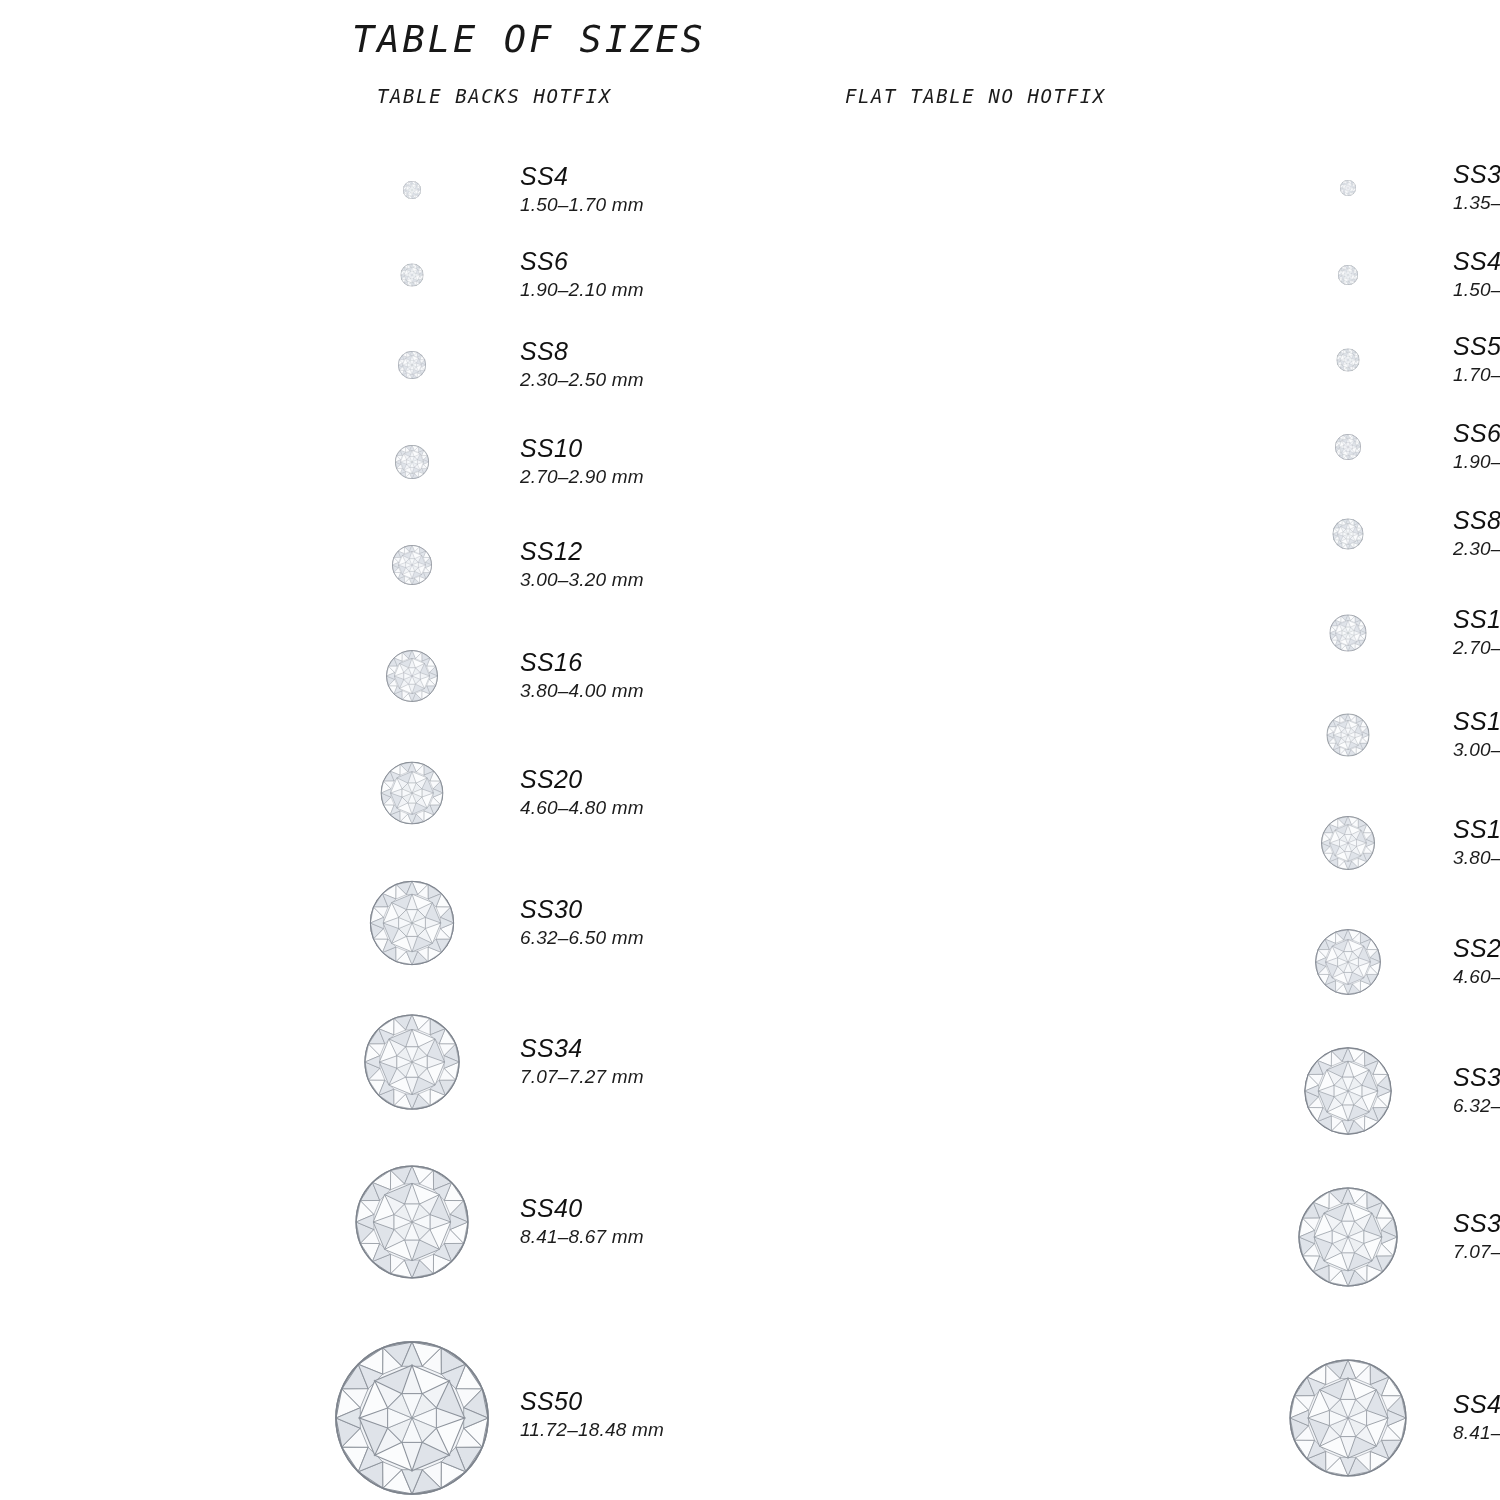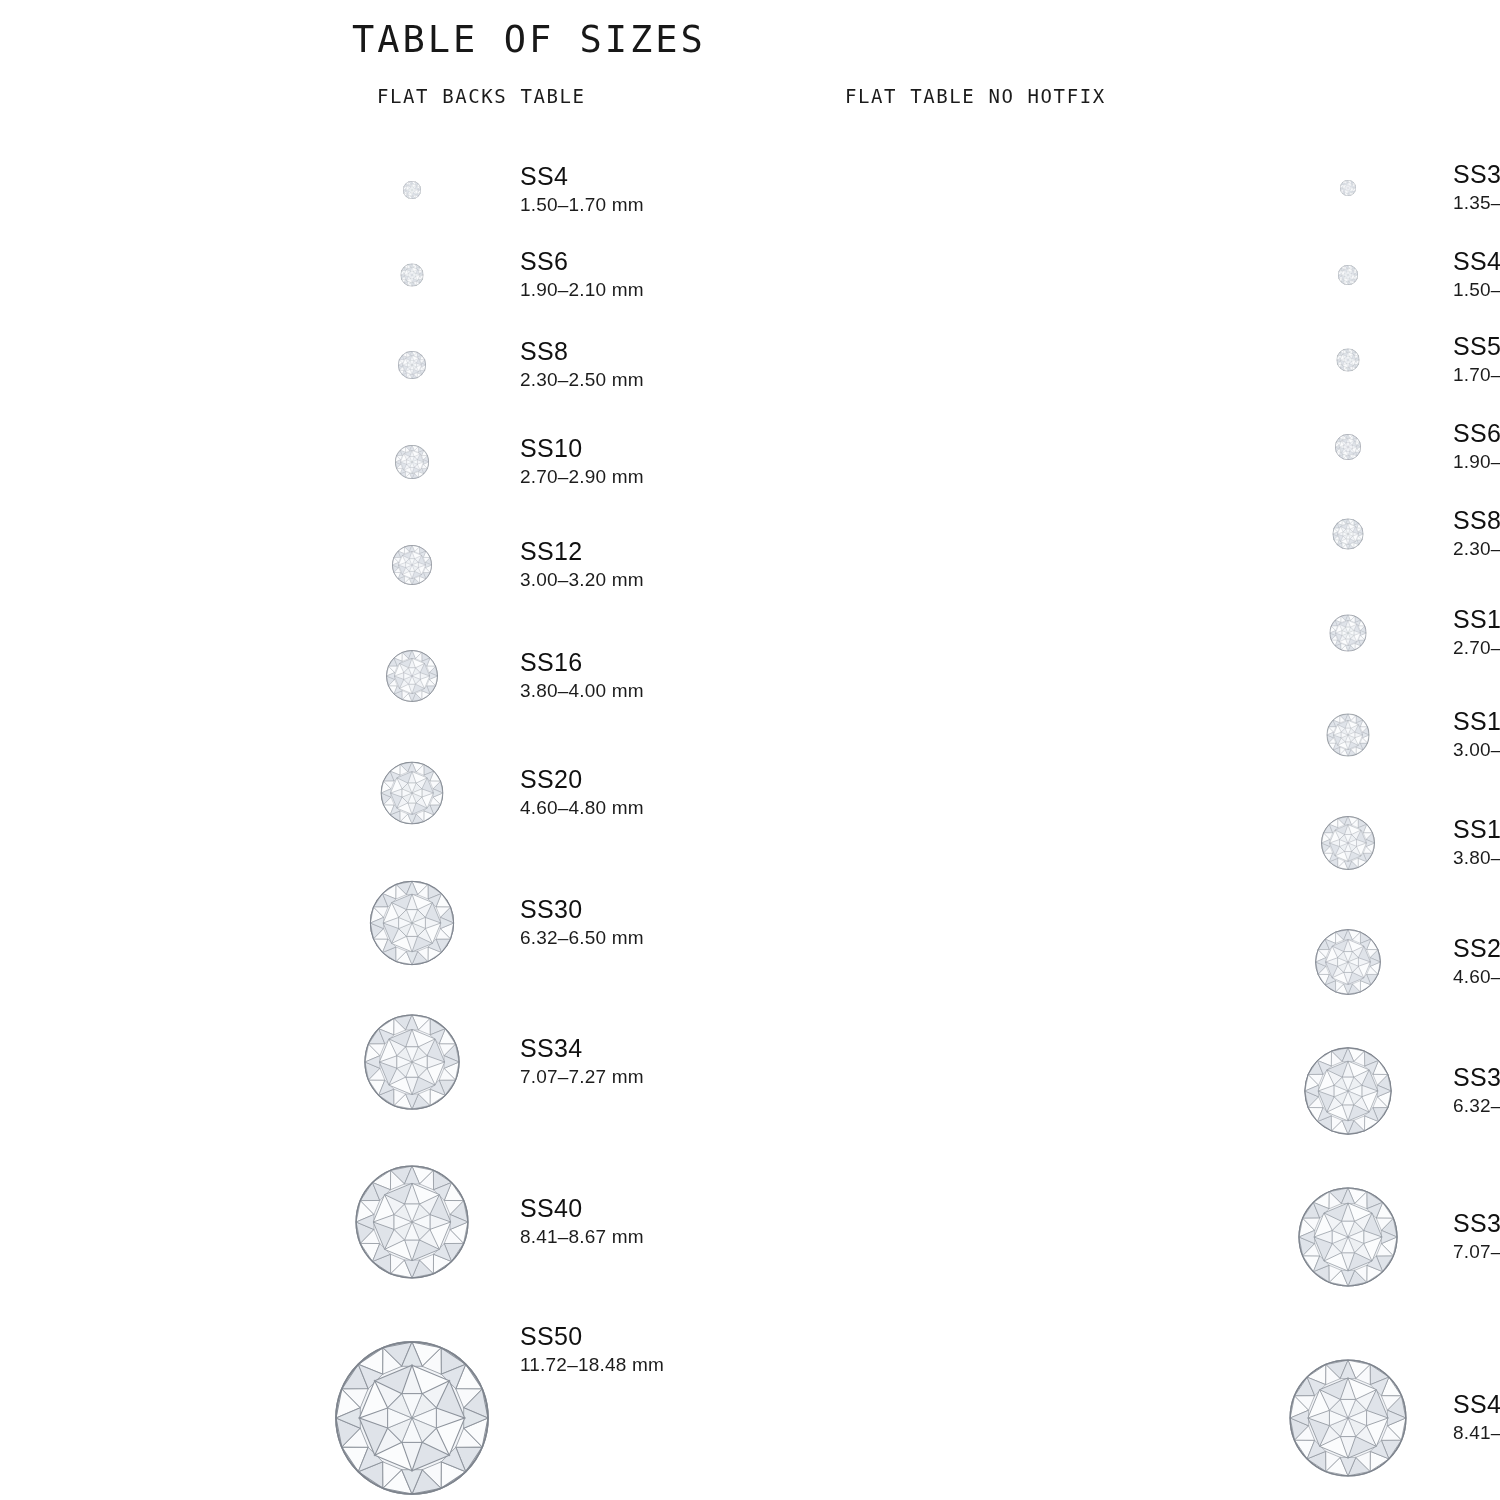--- a/index.html
+++ b/index.html
@@ -12,20 +12,21 @@
     height: 1500px;
     font-family: "Liberation Sans", sans-serif;
     color: #1a1a1a;
     position: relative;
     overflow: hidden;
   }
   .page {
     position: relative;
     width: 1196px;
     height: 1500px;
+    font-style: italic;
   }
   .doc-title {
     position: absolute;
     left: 352px;
     top: 18px;
     font-family: "DejaVu Sans Mono", monospace;
     font-size: 37px;
     letter-spacing: 3px;
     color: #181818;
     white-space: nowrap;
@@ -79,21 +80,21 @@
     letter-spacing: 0.2px;
   }
 </style>
 </head>
 <body>
 
 <div class="page">
 
   <div class="doc-title">TABLE OF SIZES</div>
 
-  <div class="col-header left">FLAT BACKS TABLE</div>
+  <div class="col-header left">TABLE BACKS HOTFIX</div>
   <div class="col-header right">FLAT TABLE NO HOTFIX</div>
 
   <div class="col left" id="col-left">
       <div class="row" style="top: 0px;">
         <div class="gem-wrap" style="left: 412px; top: 190px;">
           <svg class="gem" width="18" height="18" viewBox="0 0 100 100" aria-hidden="true">
             <circle cx="50" cy="50" r="49" fill="#f2f4f7" stroke="#8d939c" stroke-width="1.2"></circle>
             <path d="M50.00,1.00 L68.75,4.73 L56.63,16.65 Z" fill="#fbfcfd" stroke="#8d939c" stroke-width="0.7"></path>
             <path d="M68.75,4.73 L84.65,15.35 L68.89,21.73 Z" fill="#dfe3e9" stroke="#8d939c" stroke-width="0.7"></path>
             <path d="M84.65,15.35 L95.27,31.25 L78.27,31.11 Z" fill="#fbfcfd" stroke="#8d939c" stroke-width="0.7"></path>
@@ -749,21 +750,21 @@
             <path d="M50,50 L65.71,43.49 L65.71,56.51 Z" fill="#f7f9fb" stroke="#8d939c" stroke-width="0.5" opacity="0.9"></path>
             <path d="M50,50 L65.71,56.51 L56.51,65.71 Z" fill="#eceff3" stroke="#8d939c" stroke-width="0.5" opacity="0.9"></path>
             <path d="M50,50 L56.51,65.71 L43.49,65.71 Z" fill="#f7f9fb" stroke="#8d939c" stroke-width="0.5" opacity="0.9"></path>
             <path d="M50,50 L43.49,65.71 L34.29,56.51 Z" fill="#eceff3" stroke="#8d939c" stroke-width="0.5" opacity="0.9"></path>
             <path d="M50,50 L34.29,56.51 L34.29,43.49 Z" fill="#f7f9fb" stroke="#8d939c" stroke-width="0.5" opacity="0.9"></path>
             <path d="M50,50 L34.29,43.49 L43.49,34.29 Z" fill="#eceff3" stroke="#8d939c" stroke-width="0.5" opacity="0.9"></path>
             <path d="M50,50 L43.49,34.29 L56.51,34.29 Z" fill="#f7f9fb" stroke="#8d939c" stroke-width="0.5" opacity="0.9"></path>
             <circle cx="50" cy="50" r="49" fill="none" stroke="#7e848d" stroke-width="1.1"></circle>
           </svg>
         </div>
-        <div class="labels" style="left: 520px; top: 1350px;">
+        <div class="labels" style="left: 520px; top: 1415px;">
           <div class="ss">SS50</div>
           <div class="mm">11.72–18.48 mm</div>
         </div>
       </div>
     </div>
   <div class="col right" id="col-right">
       <div class="row" style="top: 0px;">
         <div class="gem-wrap" style="left: 880px; top: 188px;">
           <svg class="gem" width="16" height="16" viewBox="0 0 100 100" aria-hidden="true">
             <circle cx="50" cy="50" r="49" fill="#f2f4f7" stroke="#8d939c" stroke-width="1.2"></circle>

